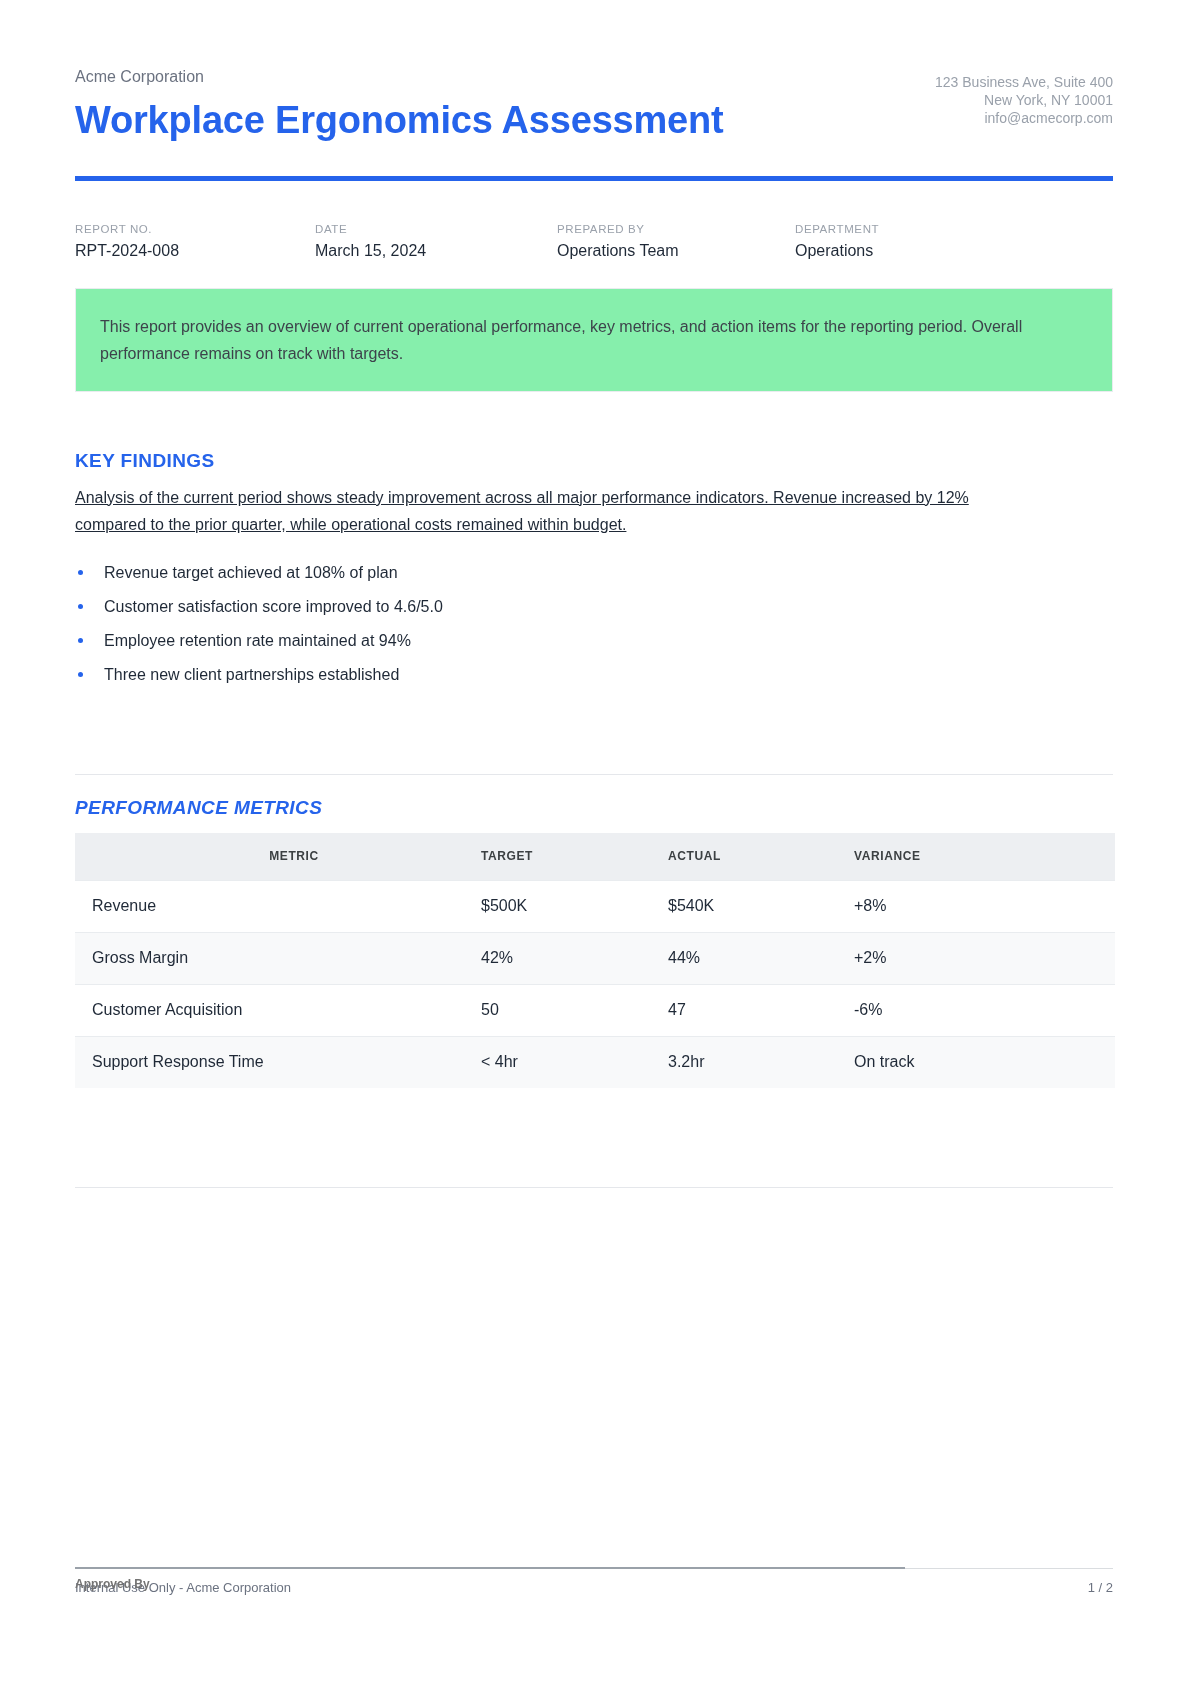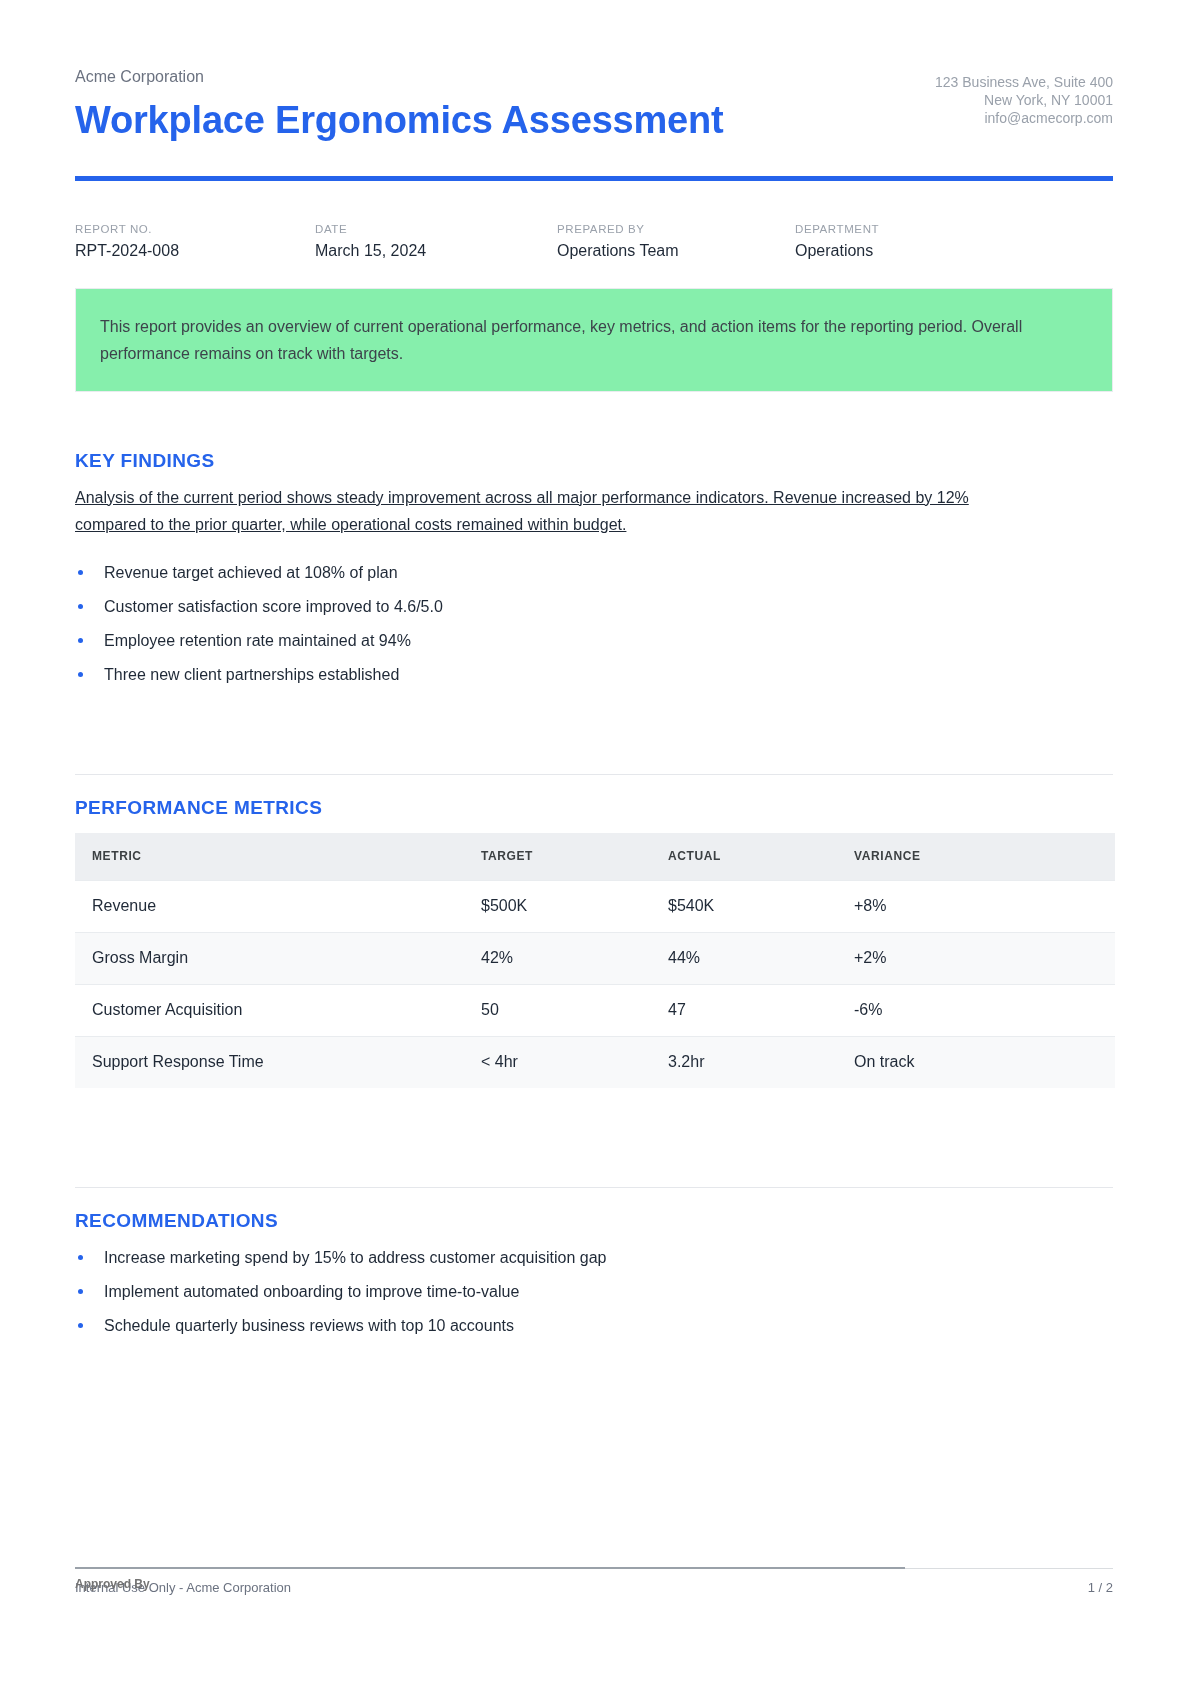--- a/index.html
+++ b/index.html
@@ -29,28 +29,28 @@
   h2.sec-heading { font-size:19px; font-weight:bold; color:#2563eb; letter-spacing:0.4px; margin:0; }
   .kf-heading { margin-top:58px !important; }
   .body-par { margin:12px 0 0 0; font-size:16px; line-height:27px; color:#1f2937; max-width:950px;text-decoration:underline; }
   ul.blist { list-style:none; margin:24px 0 0 0; padding:0; }
   ul.blist li { position:relative; padding-left:29px; font-size:16px; line-height:22px; color:#1f2937; margin-bottom:12px; }
   ul.blist li:last-child { margin-bottom:0; }
   ul.blist li::before { content:''; position:absolute; left:3px; top:8px; width:5px; height:5px; border-radius:50%; background:#2563eb; }
   .divider { height:1px; background:#e5e7eb; }
   .div1 { margin-top:88px; }
   .div2 { margin-top:99px; }
-  .pm-heading, .rec-heading { margin-top:22px !important; }
+  .pm-heading, .rec-heading { margin-top:22px !important;font-style:italic; }
   
   table.metrics { width:100%; border-collapse:collapse; margin-top:14px; table-layout:fixed; }
   table.metrics thead th {
     background:#edeff2; height:47px; font-size:12px; font-weight:bold;
     letter-spacing:0.6px; color:#3c4043; text-align:left; padding:0 16px 0 0;
   }
-  table.metrics th:first-child { text-align:left; padding:0 0 0 17px;margin-top:12px; }
+  table.metrics th:first-child { text-align:center; padding:0 0 0 32px;margin-top:12px; }
   table.metrics td { height:51px; font-size:16px; color:#1f2937; text-align:left; padding:0 16px 0 0; border-top:1px solid #e9ecef; }
   table.metrics td:first-child { text-align:left; padding:0 0 0 17px; }
   table.metrics th:last-child, table.metrics td:last-child { padding-right:94px; }
   table.metrics tbody tr:nth-child(even) { background:#f8f9fa; }
   ul.rec { margin-top:15px; }
   
   .footer { position:absolute; top:1566px; left:75px; right:77px; }
   .footer-line-light { position:absolute; top:2px; left:0; right:0; height:1px; background:#dadde0; }
   .footer-line-dark { position:absolute; top:1px; left:0; width:830px; height:2px; background:#9aa1a9; }
   .footer-row { padding-top:12px; display:flex; justify-content:space-between; align-items:baseline; }
@@ -155,28 +155,20 @@
           <td>&lt; 4hr</td>
           <td>3.2hr</td>
           <td>On track</td>
         </tr>
       </tbody>
     </table>
   </div>
 
   <div class="divider div2"></div>
 
-  <div>
-    <h2 class="sec-heading rec-heading">RECOMMENDATIONS</h2>
-    <ul class="blist rec">
-      <li>Increase marketing spend by 15% to address customer acquisition gap</li>
-      <li>Implement automated onboarding to improve time-to-value</li>
-      <li>Schedule quarterly business reviews with top 10 accounts</li>
-    </ul>
-  </div>
 
   <div class="footer">
     <div class="footer-line-light"></div>
     <div class="footer-line-dark"></div>
     <div class="footer-row">
       <div class="footer-left">
         <span class="notice">Internal Use Only - Acme Corporation</span>
         <span class="approved">Approved By</span>
       </div>
       <div class="page-num">1 / 2</div>

